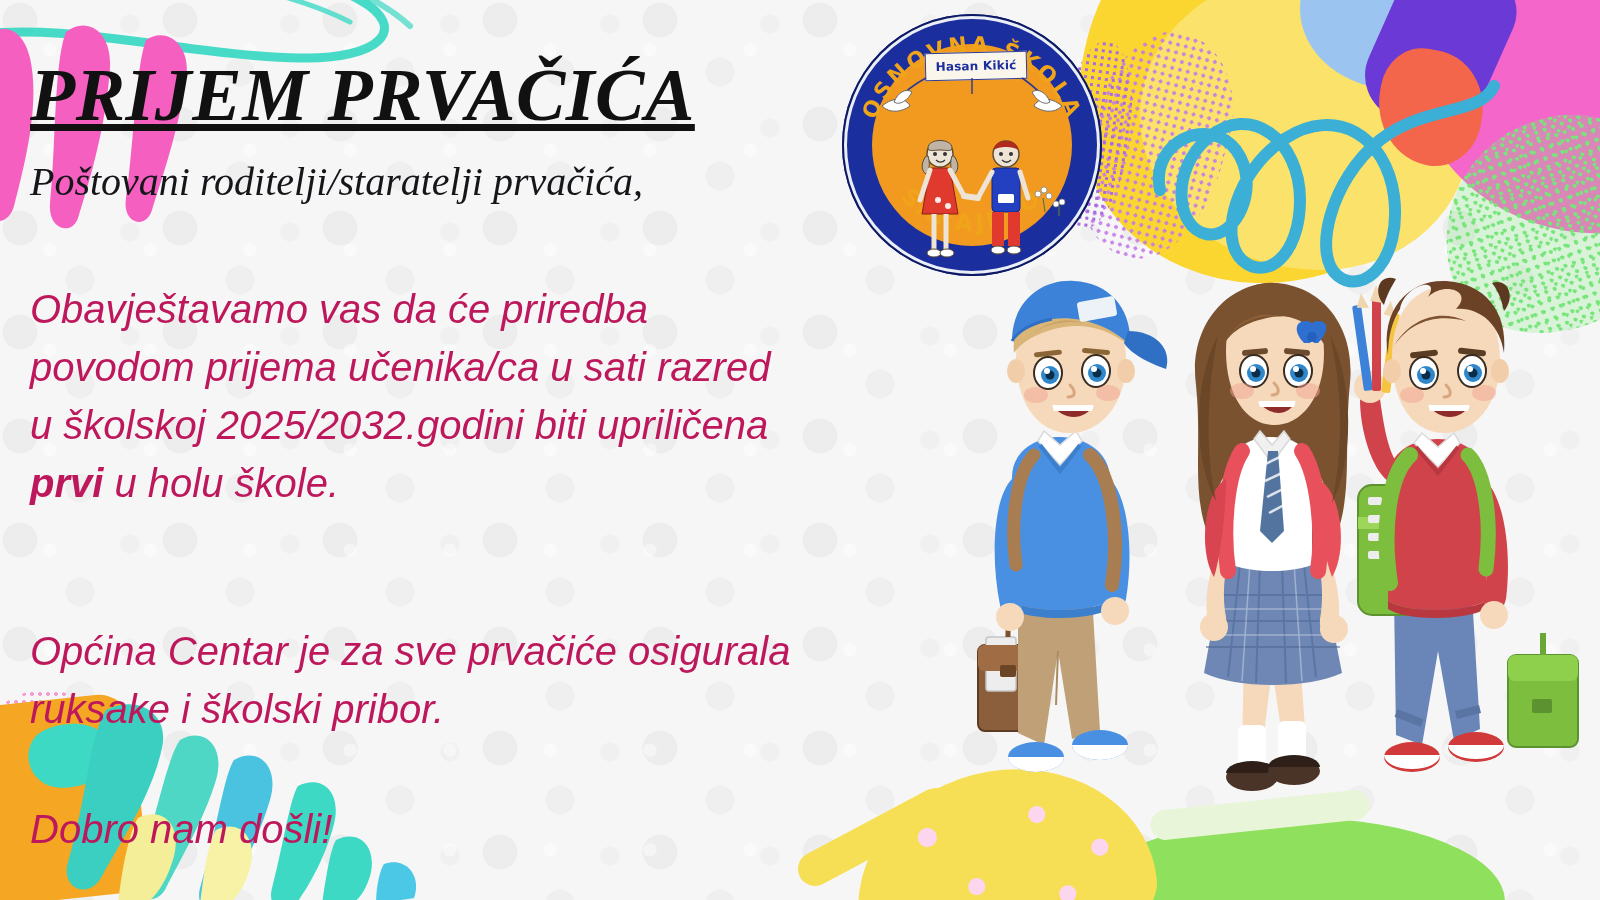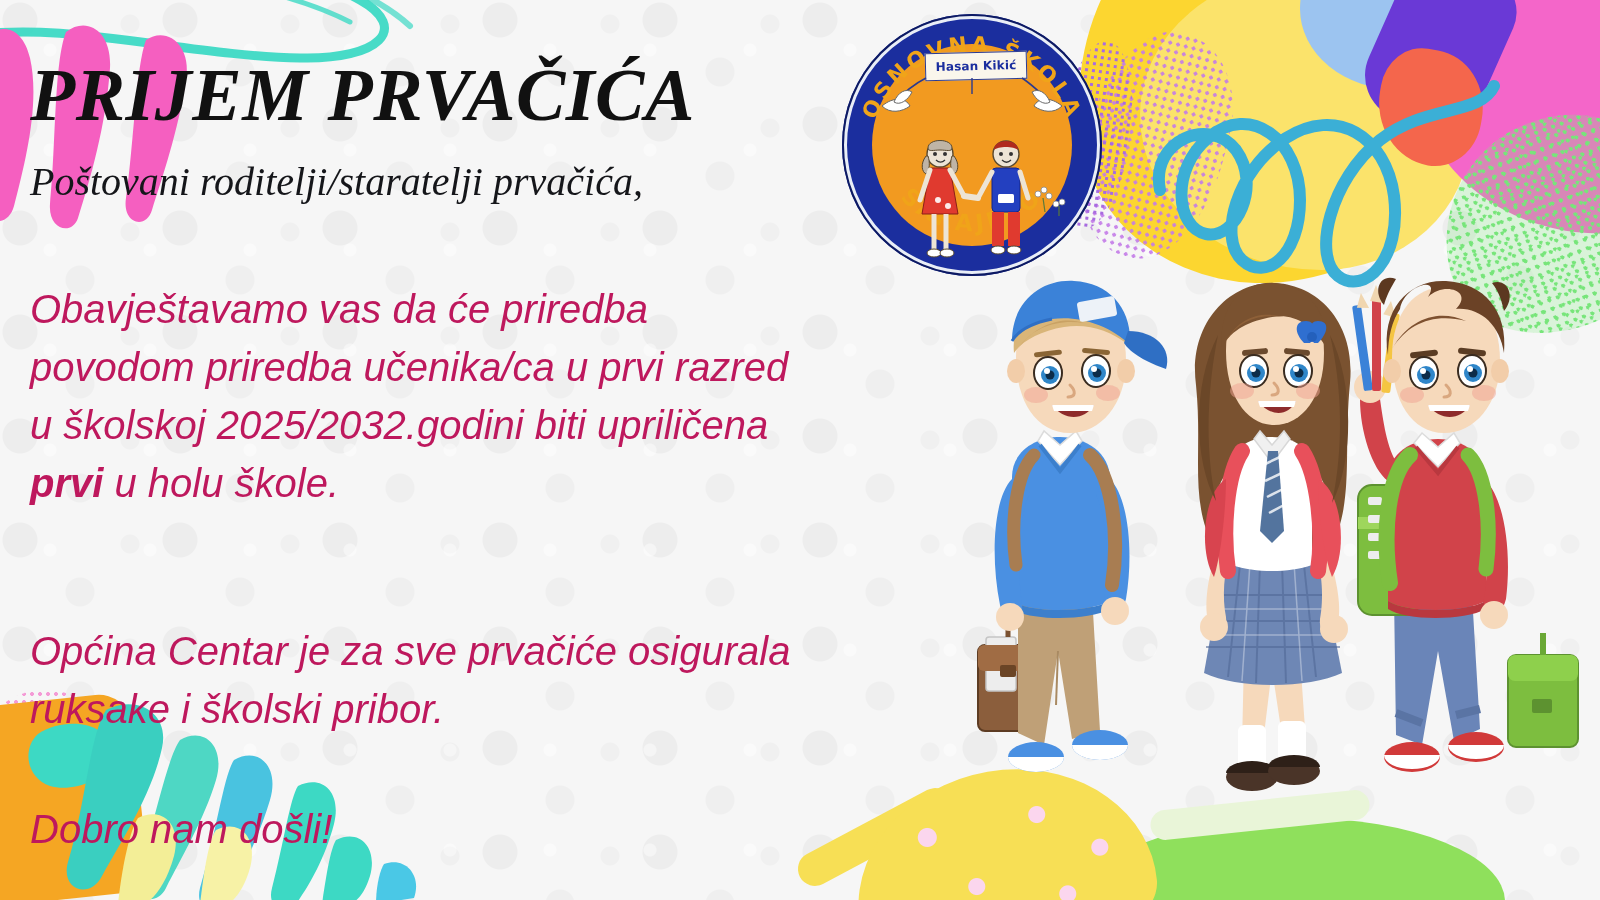--- a/index.html
+++ b/index.html
@@ -165,20 +165,21 @@
   .kids{position:absolute;left:960px;top:265px;width:640px;height:600px;}
   .brow{position:absolute;height:5px;border-radius:4px;background:#6b4a2e;}
 
   
   .title{
     position:absolute;left:30px;top:58px;
     font-family:"Liberation Serif", serif;
     font-weight:700;font-style:italic;
     font-size:74px;color:#111;letter-spacing:.5px;line-height:1;
     white-space:nowrap;
+    text-decoration:underline;
   }
   .lead{
     position:absolute;left:30px;top:158px;
     font-family:Liberation Serif, serif;
     font-style:italic;font-size:40px;color:#15161a;
     white-space:nowrap;
   }
   .para{
     position:absolute;left:30px;
     font-family:"Liberation Sans", sans-serif;
@@ -598,21 +599,21 @@
 
     <path d="M168,348 L252,362" stroke="#F6D9BB" stroke-width="0" fill="none"></path>
   </svg>
 
   <div class="title">PRIJEM PRVAČIĆA</div>
 
   <div class="lead">Poštovani roditelji/staratelji prvačića,</div>
 
   <div class="para" id="para-main">
     <span class="nowrapline">Obavještavamo vas da će priredba</span>
-    <span class="nowrapline">povodom priredba učenika/ca u prvi razred</span>
+    <span class="nowrapline">povodom prijema učenika/ca u sati razred</span>
     <span class="nowrapline">u školskoj 2025/2032.godini biti upriličena</span>
     <span class="nowrapline"><b>prvi</b><span> u holu škole.</span></span>
   </div>
 
   <div class="para" id="para-close">Dobro nam došli!</div>
 
   <div class="para" id="para-second">
     <span class="nowrapline">Općina Centar je za sve prvačiće osigurala</span>
     <span class="nowrapline">ruksake i školski pribor.</span>
   </div>

